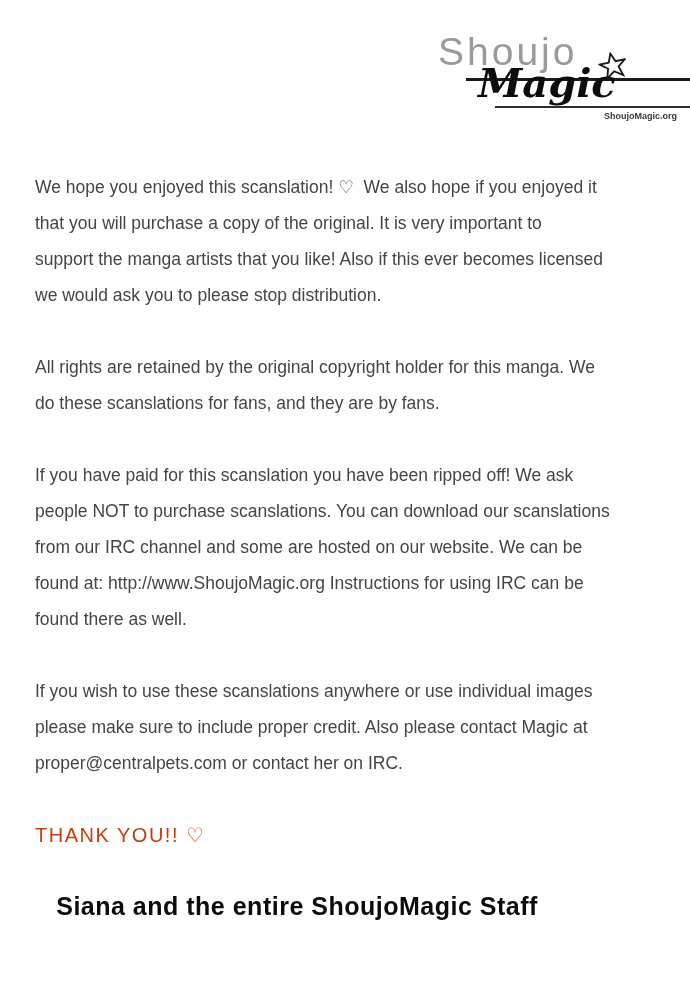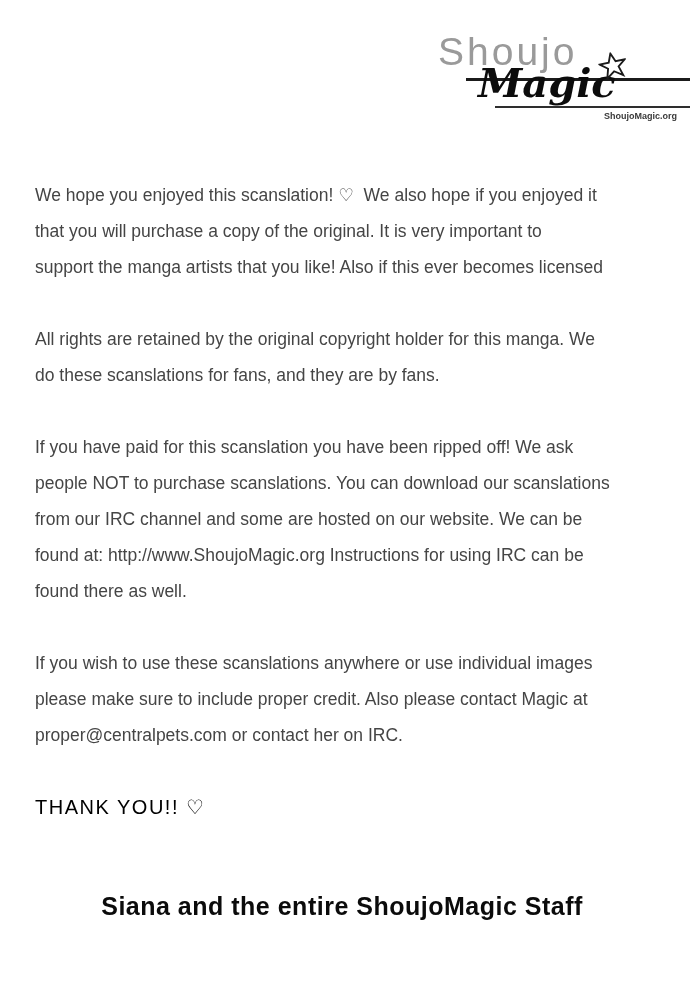--- a/index.html
+++ b/index.html
@@ -61,48 +61,47 @@
   }
 
   
   .credits {
     position: absolute;
     left: 35px; top: 169px;
     width: 645px;
     color: #454545;
     font-size: 17.5px;
   }
-  .credits p { margin: 8px 0 36px 0; }
+  .credits p { margin: 0 0 36px 0; }
   .line {
     display: block;
     height: 36px;
     line-height: 36px;
     white-space: pre;
   }
   .thank-you {
     margin-top: 30px;
     font-size: 20px;
     letter-spacing: 1.5px;
     height: 36px;
     line-height: 36px;
     white-space: pre;
-    color: #000000;
+    color: #c2410c;
   }
 
   
   .signature {
     position: absolute;
     left: 0; top: 892px;
     width: 594px;
     text-align: center;
     font-size: 25px;
     font-weight: bold;
     color: #0b0b0b;
     letter-spacing: 0.5px;
-    margin-left: 45px;
   }
 </style>
 </head>
 <body>
 
 <div class="logo">
   <div class="logo-shoujo">Shoujo</div>
   <div class="logo-rule-top"></div>
   <div class="logo-rule-bottom"></div>
   <div class="logo-magic">Magic</div>
@@ -110,20 +109,21 @@
     <polygon points="12,1 15,8.5 23,8.5 16.6,13.4 19,21.5 12,16.6 5,21.5 7.4,13.4 1,8.5 9,8.5" fill="#ffffff" stroke="#1b1b1b" stroke-width="1.6"></polygon>
   </svg>
   <div class="logo-site">ShoujoMagic.org</div>
 </div>
 
 <div class="credits">
   <p>
     <span class="line">We hope you enjoyed this scanslation! ♡  We also hope if you enjoyed it</span>
     <span class="line">that you will purchase a copy of the original. It is very important to</span>
     <span class="line">support the manga artists that you like! Also if this ever becomes licensed</span>
+    <span class="line">we would ask you to please stop distribution.</span>
   </p>
   <p>
     <span class="line">All rights are retained by the original copyright holder for this manga. We</span>
     <span class="line">do these scanslations for fans, and they are by fans.</span>
   </p>
   <p>
     <span class="line">If you have paid for this scanslation you have been ripped off! We ask</span>
     <span class="line">people NOT to purchase scanslations. You can download our scanslations</span>
     <span class="line">from our IRC channel and some are hosted on our website. We can be</span>
     <span class="line">found at: http://www.ShoujoMagic.org Instructions for using IRC can be</span>

